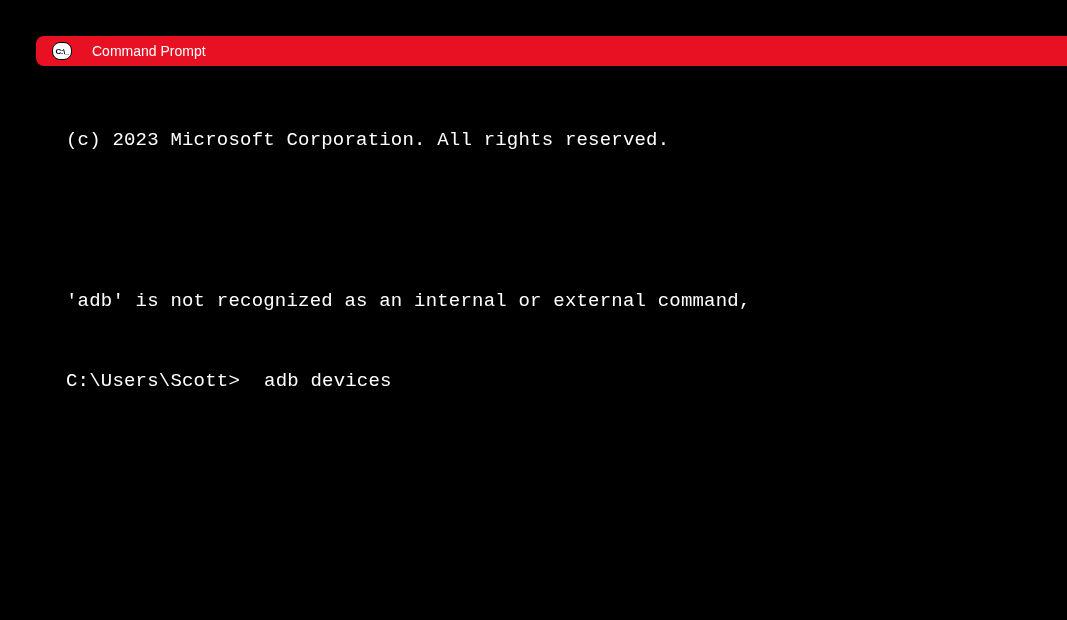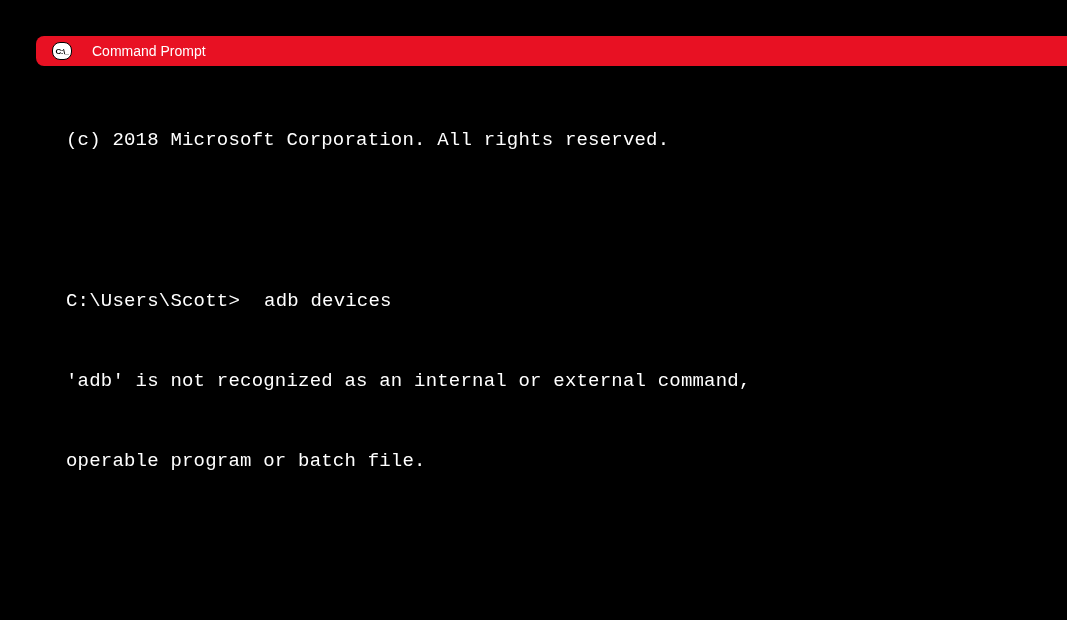--- a/index.html
+++ b/index.html
@@ -64,25 +64,24 @@
   </style>
 </head>
 <body>
 
 <div class="titlebar">
   <div class="titlebar-icon"></div>
   <span class="titlebar-text">Command Prompt</span>
 </div>
 
 <div class="terminal">
-<div class="line"><span>(c) 2018 Microsoft Corporation. All rights reserved.</span></div>
+<div class="line"><span>(c) 2023 Microsoft Corporation. All rights reserved.</span></div>
 <div class="line"> </div>
+<div class="line"><span>'adb' is not recognized as an internal or external command,</span></div>
 <div class="line"><span>C:\Users\Scott&gt;</span><span>adb devices</span></div>
-<div class="line"><span>'adb' is not recognized as an internal or external command,</span></div>
-<div class="line"><span>operable program or batch file.</span></div>
 <div class="line"> </div>
 <div class="line"> </div>
 
 
 
 
 
 </div>
 
 </body></html>

